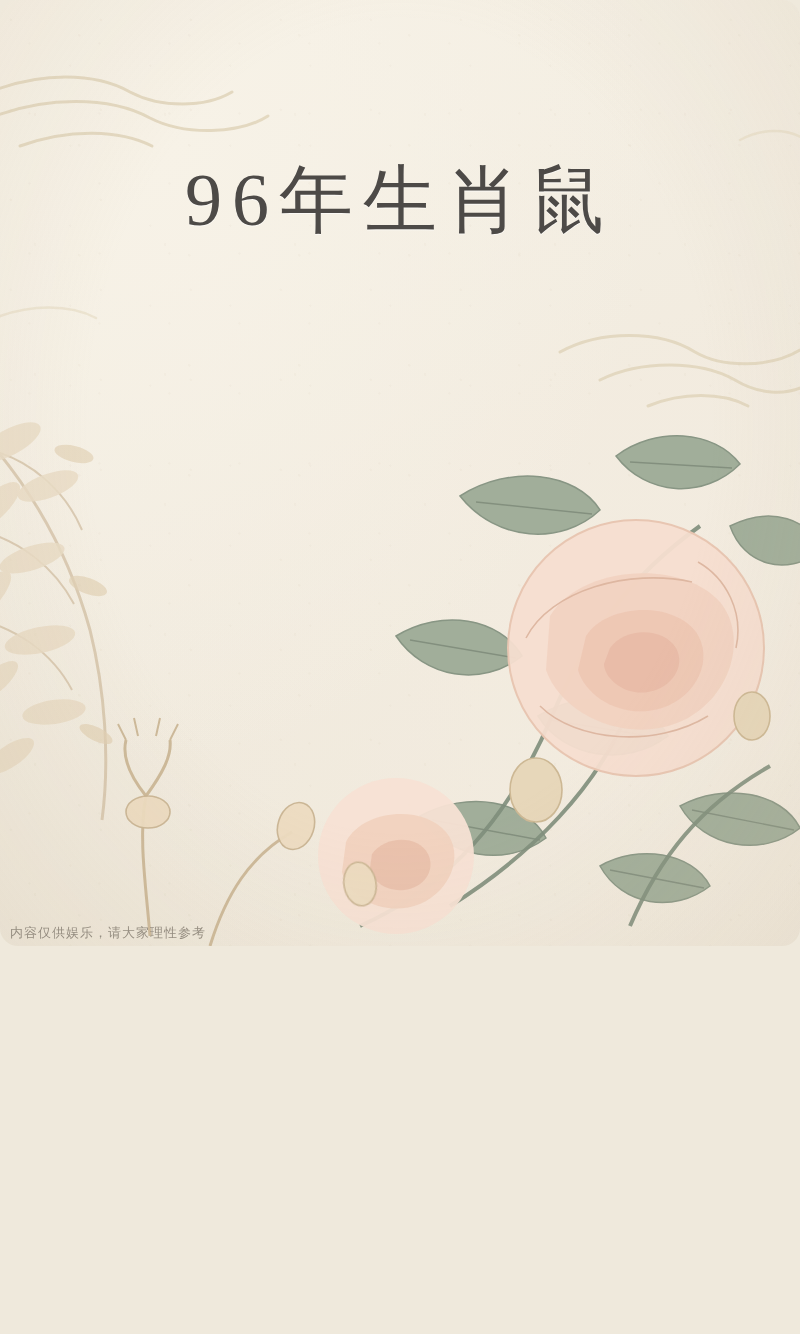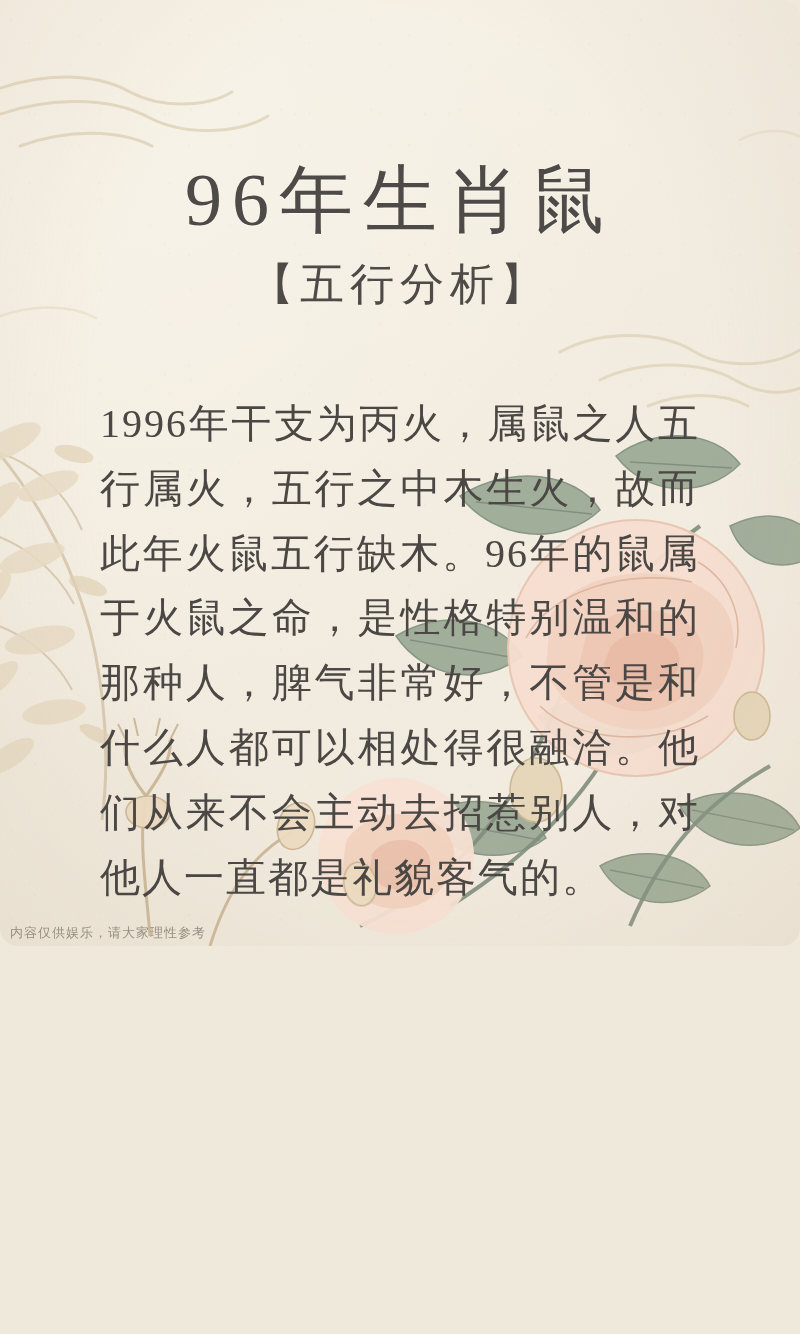--- a/index.html
+++ b/index.html
@@ -243,21 +243,19 @@
       </g>
     </svg>
   </div>
 
   <div class="vignette"></div>
 
   <div class="content">
 
     <div class="title-block">
       <h1 class="main-title">96年生肖鼠</h1>
-      <div class="sub-title">【五行分析】</div>
     </div>
 
-    <div class="body-text">1996年干支为丙火，属鼠之人五行属火，五行之中木生火，故而此年火鼠五行缺木。96年的鼠属于火鼠之命，是性格特别温和的那种人，脾气非常好，不管是和什么人都可以相处得很融洽。他们从来不会主动去招惹别人，对他人一直都是礼貌客气的。</div>
 
     <div class="footnote">内容仅供娱乐，请大家理性参考</div>
 
   </div>
 </div>
 
 </body></html>

